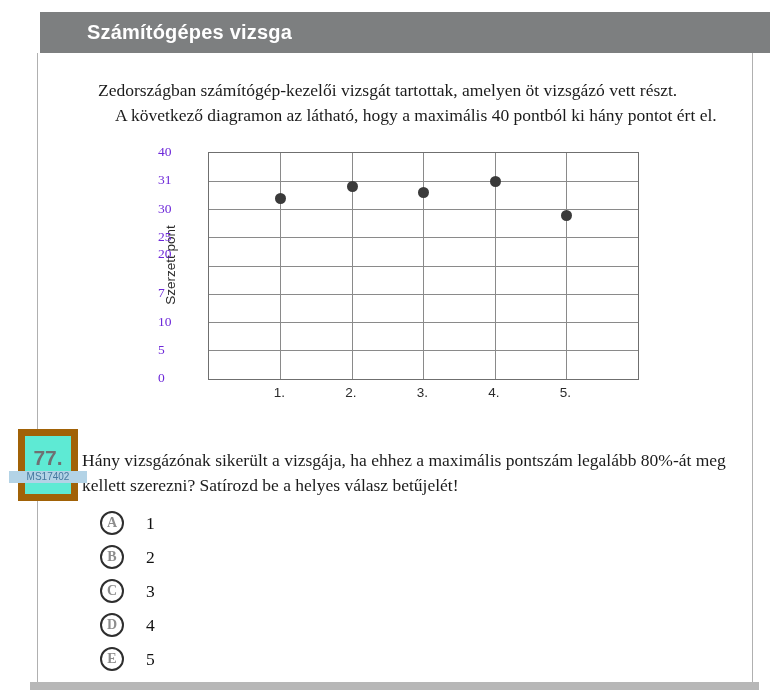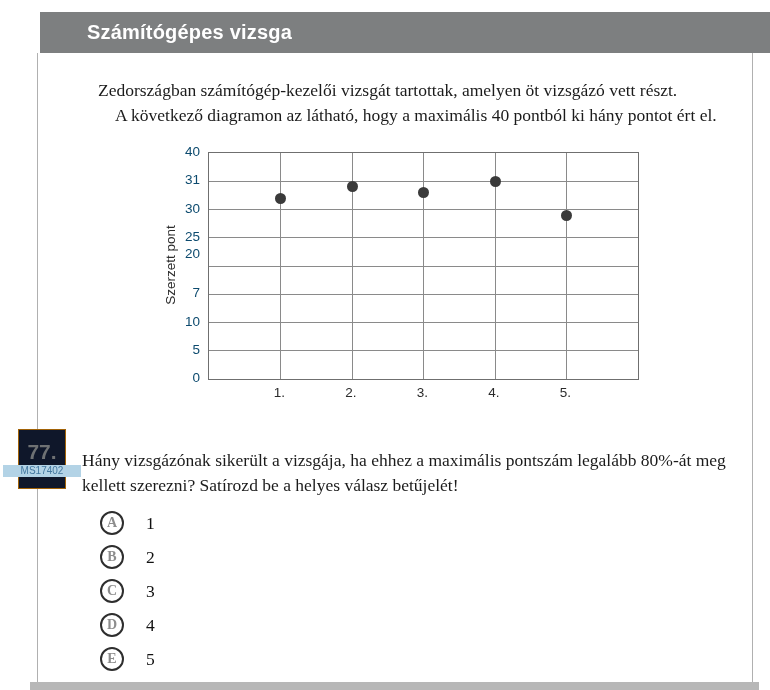--- a/index.html
+++ b/index.html
@@ -26,40 +26,40 @@
   
   #chart{position:absolute;left:0;top:0;width:770px;height:430px;}
   #plot-area{
     position:absolute;left:208px;top:152px;width:429px;height:226px;
     border:1px solid #6f6f6f;background:#ffffff;
   }
   .hgrid{position:absolute;left:0;width:100%;height:1px;background:#8a8a8a;}
   .vgrid{position:absolute;top:0;height:100%;width:1px;background:#8a8a8a;}
   .chart-point{position:absolute;width:11px;height:11px;border-radius:50%;}
   .ytick{
-    position:absolute;left:158px;width:42px;text-align:right;
-    font-family:Liberation Sans, sans-serif;font-size:13.5px;color:#0c4a6e;
+    position:absolute;left:158px;width:42px;text-align:left;
+    font-family:Liberation Serif, serif;font-size:13.5px;color:#6d28d9;
   }
   .xtick{
     position:absolute;width:40px;text-align:center;
     font-family:"Liberation Sans","DejaVu Sans",sans-serif;font-size:13.5px;color:#2b2b2b;
   }
   .xaxis-title{
     position:absolute;left:208px;top:400px;width:429px;text-align:center;
     font-family:"Liberation Sans","DejaVu Sans",sans-serif;font-size:13.5px;color:#2b2b2b;
   }
   .yaxis-title{
     position:absolute;left:170px;top:265px;white-space:nowrap;
     transform:translate(-50%,-50%) rotate(-90deg);
     font-family:"Liberation Sans","DejaVu Sans",sans-serif;font-size:13.5px;color:#2b2b2b;
   }
   
   .qnum-box{
     position:absolute;left:18px;top:429px;width:46px;height:58px;
-    background:#0f172a;border:1px solid #a16207;z-index:2;
+    background:#5eead4;border:7px solid #a16207;z-index:2;
     display:flex;flex-direction:column;align-items:center;justify-content:center;
   }
   .qnum{
     font-family:"Liberation Sans","DejaVu Sans",sans-serif;font-weight:bold;
     font-size:21px;color:#6e7173;line-height:22px;
   }
   .qcode{
     font-family:"Liberation Sans","DejaVu Sans",sans-serif;font-size:10px;
     color:#44789f;background:#b3d3e6;padding:0 18px;margin-top:2px;line-height:12px;
   }

